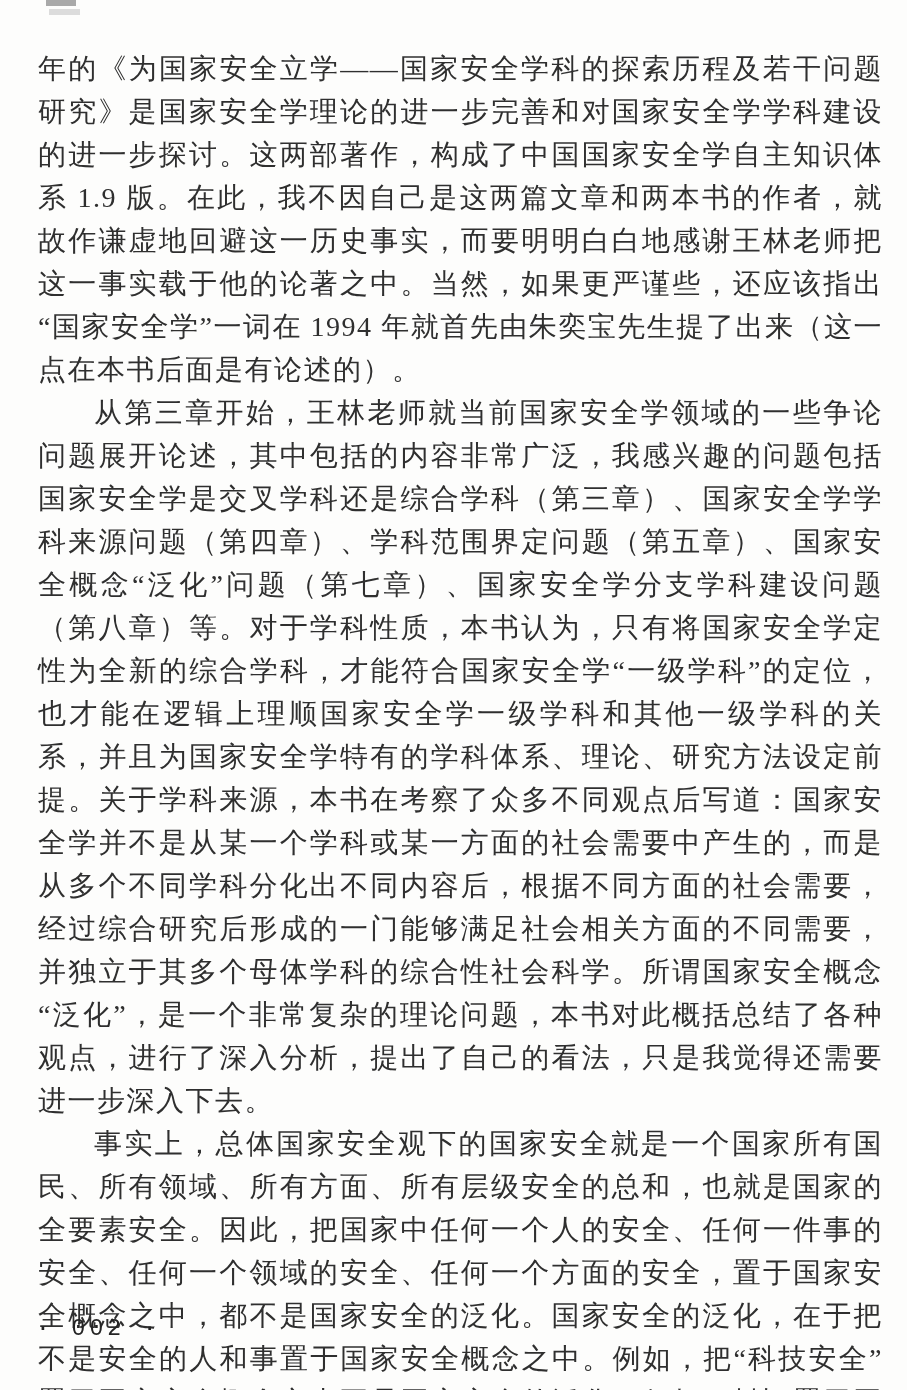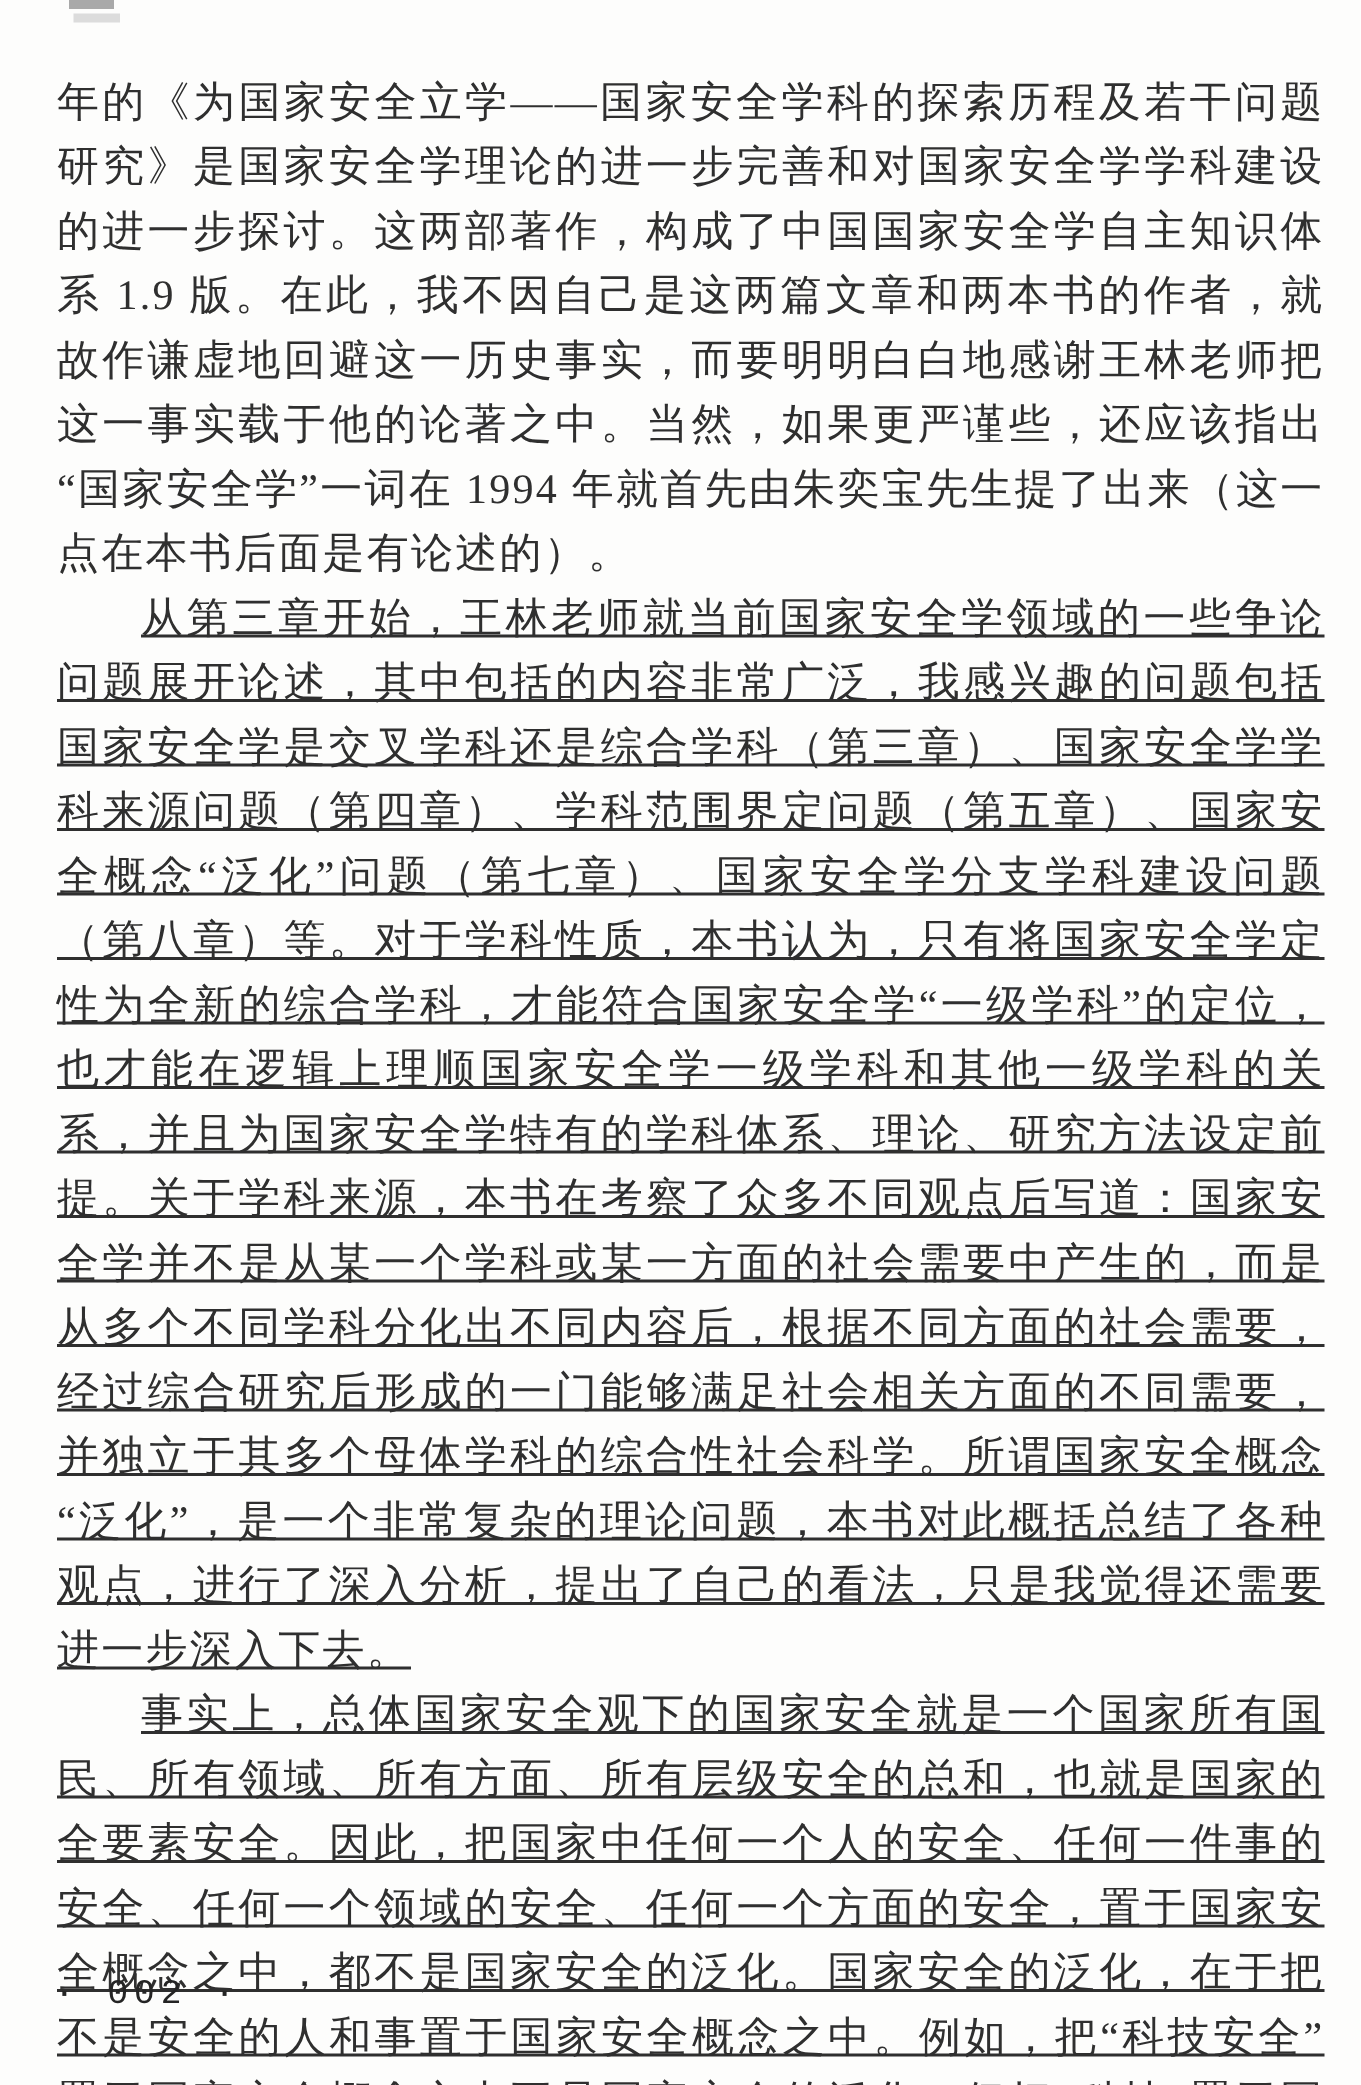--- a/index.html
+++ b/index.html
@@ -22,21 +22,21 @@
     top: 47px;
     width: 845px;
     font-size: 28px;
     line-height: 43px;
     letter-spacing: 1.5px;
     color: #2f2f2f;
     text-align: justify;
     text-justify: inter-ideograph;
   }
   .text-block p { margin: 0; padding: 0; }
-  .text-block p.indent { text-indent: 2em; text-decoration: underline; }
+  .text-block p.indent { text-indent: 2em; }
 
   .page-footer {
     position: absolute;
     left: 36px;
     top: 1316px;
     font-size: 23px;
     letter-spacing: 4px;
     color: #242424;
     font-family: Liberation Mono, monospace;
   }

